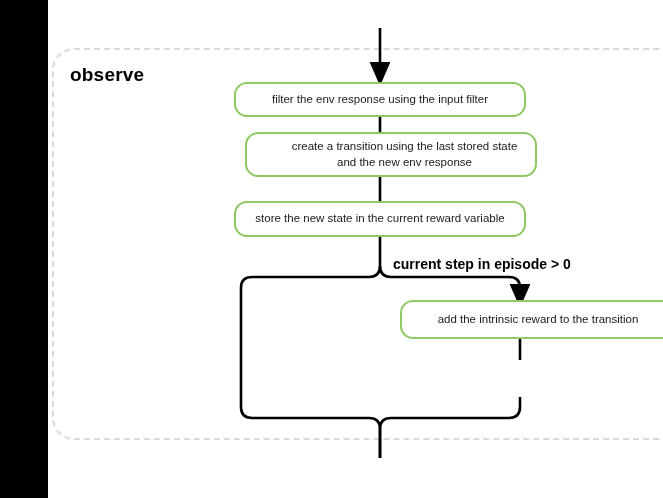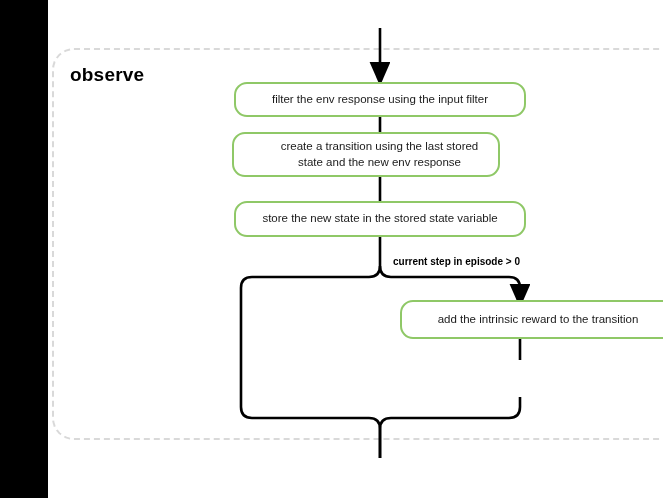--- a/index.html
+++ b/index.html
@@ -57,21 +57,21 @@
     left: 0;
     top: 0;
     width: 663px;
     height: 498px;
     pointer-events: none;
   }
   #cond-label {
     position: absolute;
     left: 345px;
     top: 256px;
-    font-size: 10px;
+    font-size: 14px;
     font-weight: bold;
     color: #000000;
     white-space: nowrap;
   }
 </style>
 </head>
 <body>
 
 <div id="canvas">
 
@@ -100,26 +100,26 @@
 
     <path d="M472,339 L472,360" fill="none" stroke="#000000" stroke-width="2.6"></path>
 
     <path d="M472,397 L472,407 Q472,418 461,418 L343,418 Q332,418 332,429 L332,458" fill="none" stroke="#000000" stroke-width="2.6"></path>
   </svg>
 
   <div class="node" style="left:186px; top:82px; width:292px; height:35px;">
     <span>filter the env response using the input filter</span>
   </div>
 
-  <div class="node" style="left:184px; top:132px; width:268px; height:45px;padding-left:37px;">
+  <div class="node" style="left:197px; top:132px; width:292px; height:45px;padding-left:37px;">
     <span>create a transition using the last stored state and the new env response</span>
   </div>
 
   <div class="node" style="left:186px; top:201px; width:292px; height:36px;">
-    <span>store the new state in the stored state variable</span>
+    <span>store the new state in the current reward variable</span>
   </div>
 
   <div class="node" style="left:352px; top:300px; width:276px; height:39px;">
     <span>add the intrinsic reward to the transition</span>
   </div>
 
 
   <div id="cond-label">current step in episode &gt; 0</div>
 
 </div>

